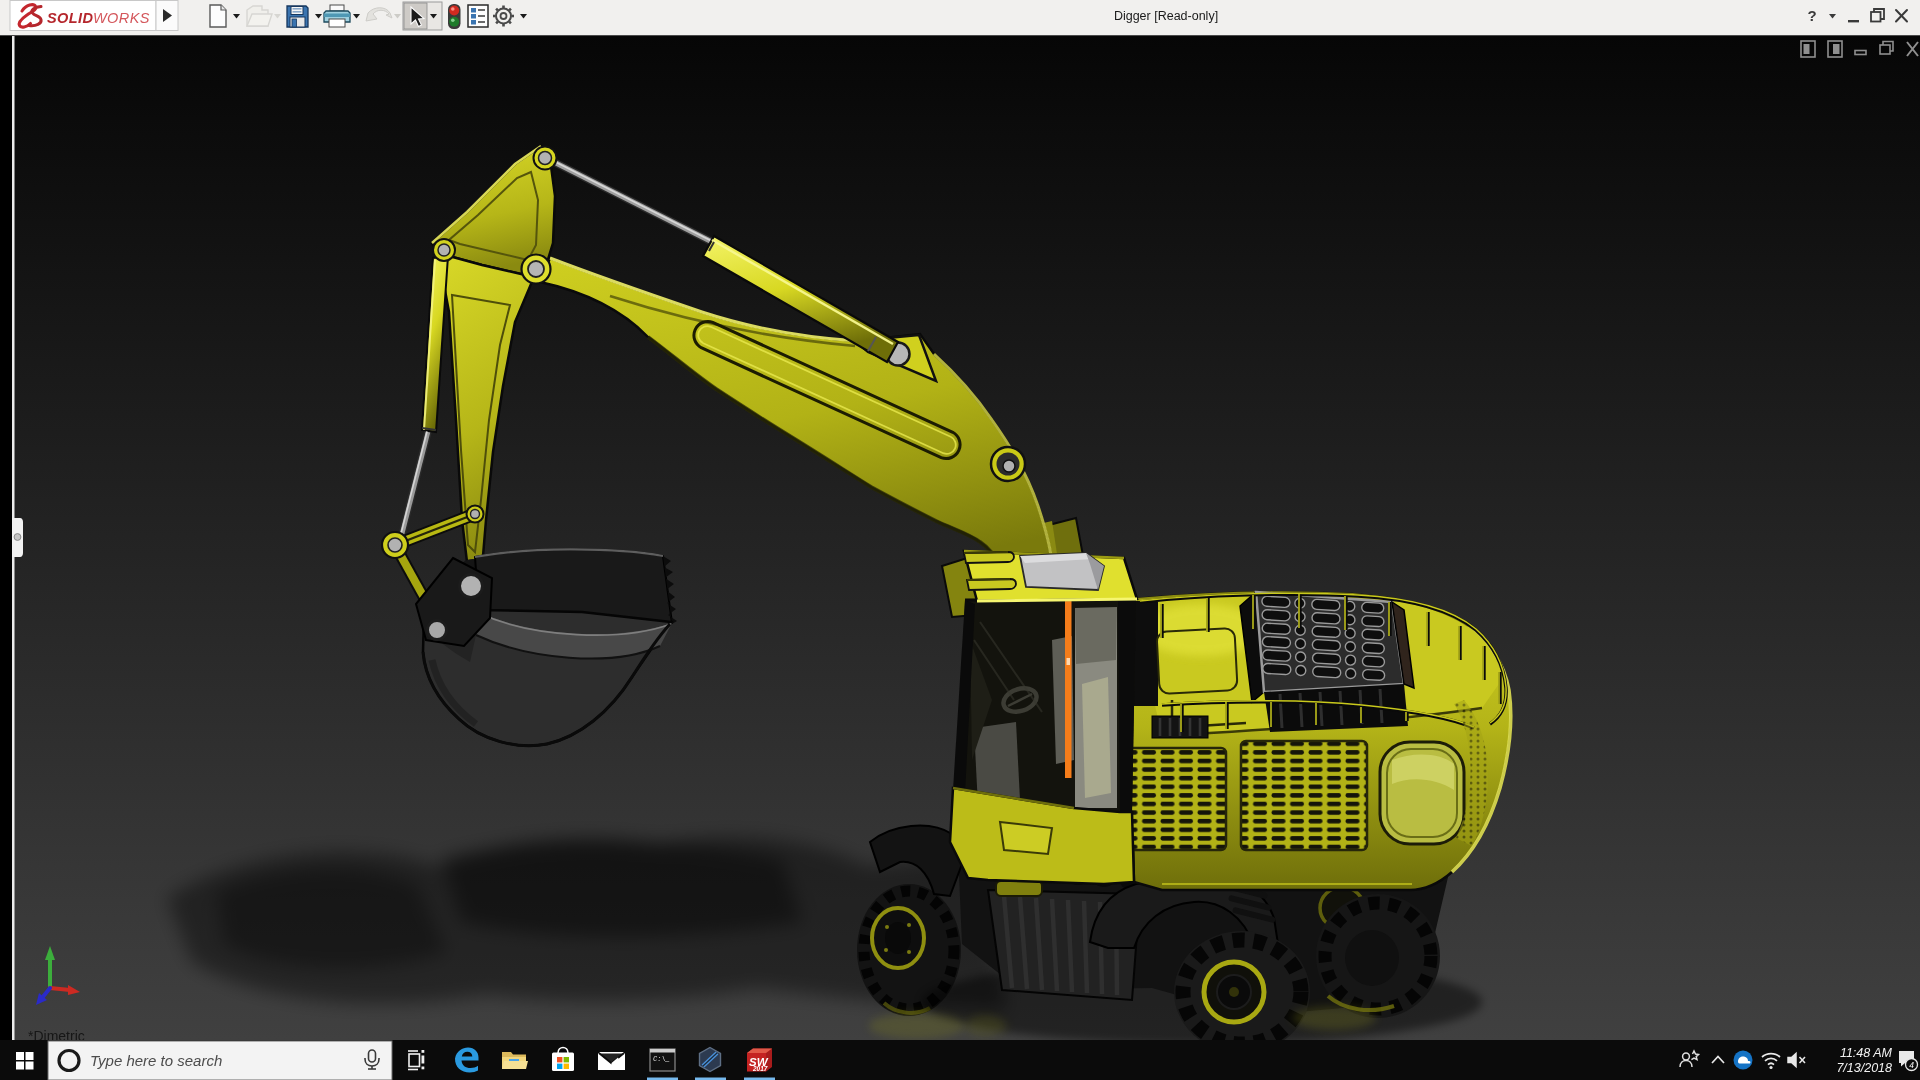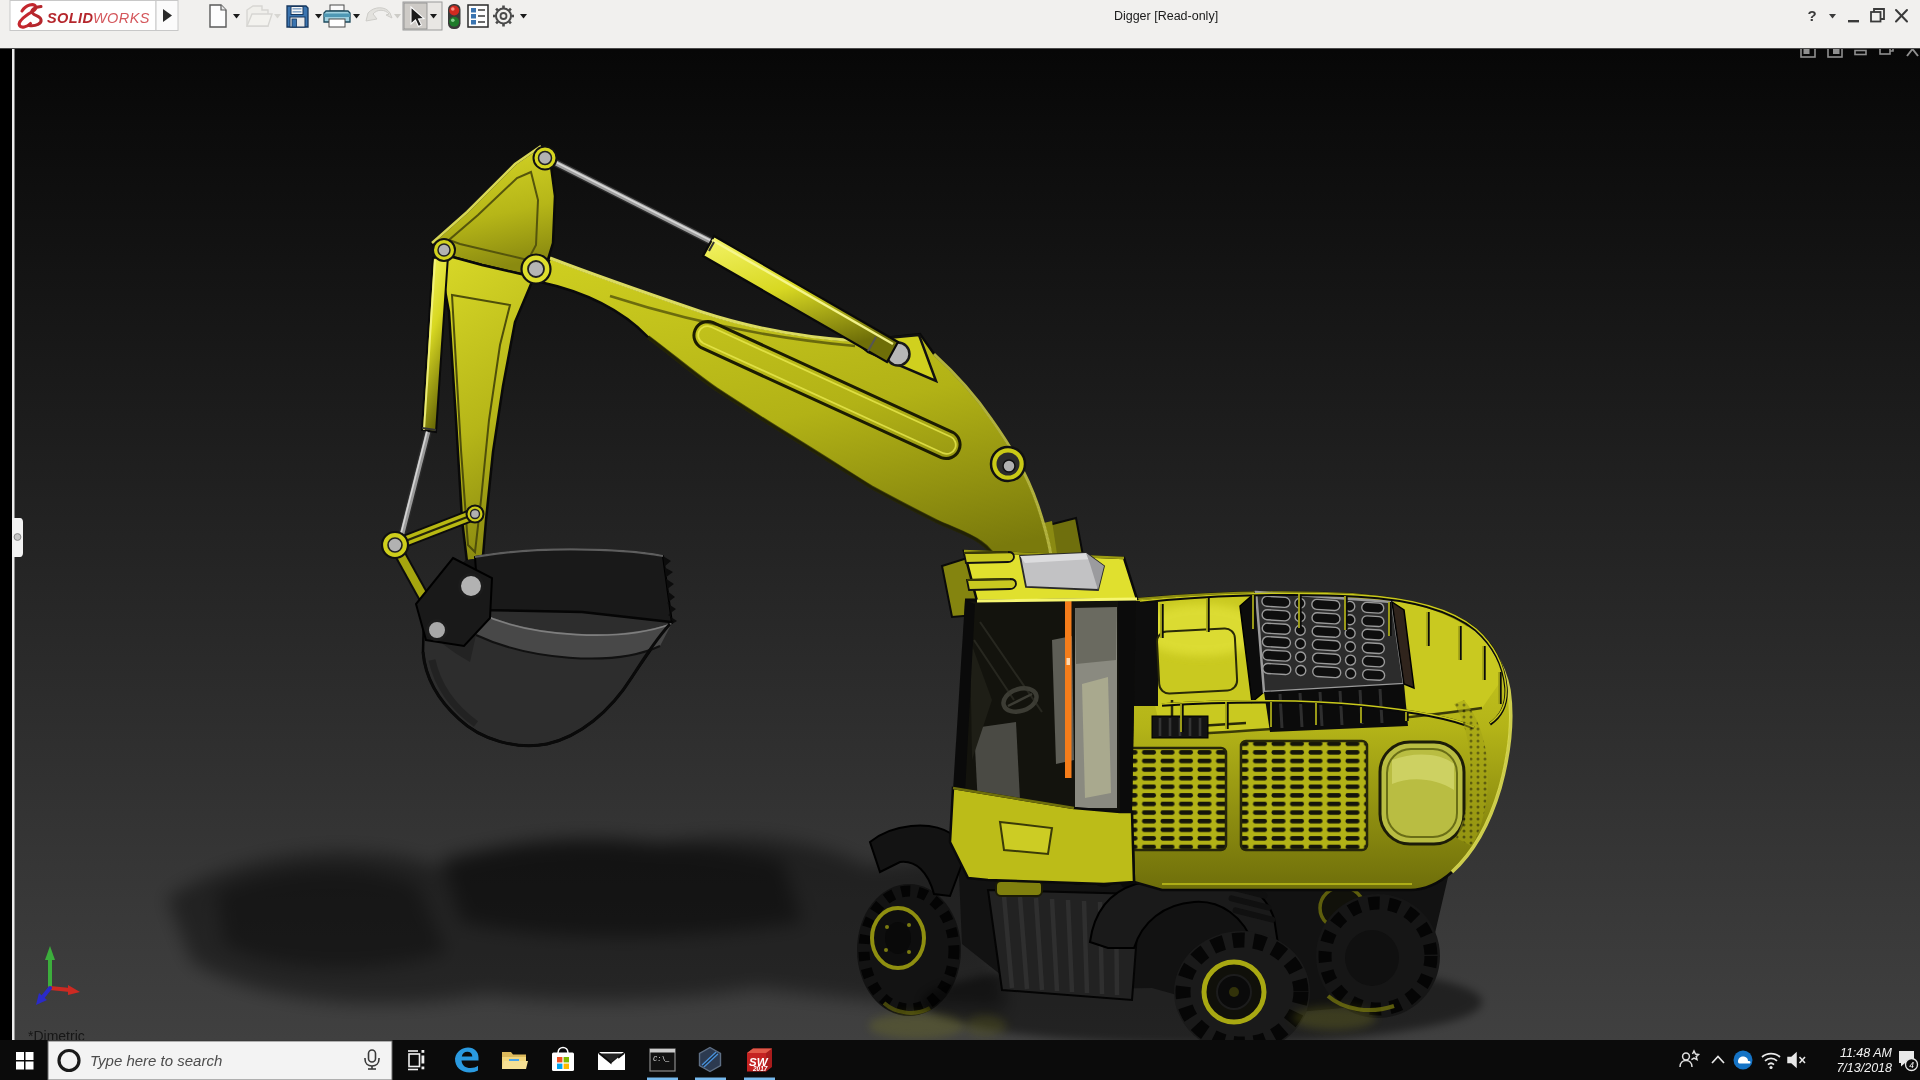--- a/index.html
+++ b/index.html
@@ -1,17 +1,17 @@
 <!DOCTYPE html>
 <html><head>
 <meta charset="utf-8">
 <style>
   * { margin:0; padding:0; box-sizing:border-box; }
   html,body { width:1920px; height:1080px; overflow:hidden; background:#000; font-family:"Liberation Sans", sans-serif; }
-  #titlebar { position:absolute; top:0; left:0; width:1920px; height:49px; background:#f1f0ee; border-bottom:1px solid #4a4a4a; z-index:30; }
+  #titlebar { position:absolute; top:0; left:0; width:1920px; height:36px; background:#f1f0ee; border-bottom:1px solid #4a4a4a; z-index:30; }
   #viewport { position:absolute; top:32px; left:12px; width:1920px; height:1008px; background:linear-gradient(#060606, #3f3f3f); z-index:10; }
   #vpsvg { position:absolute; top:0; left:0; }
   #taskbar { position:absolute; top:1040px; left:0; width:1920px; height:40px; background:#0b0b0b; z-index:40;font-style:italic; }
 </style>
 </head>
 <body>
 <div id="titlebar">
 <svg width="1920" height="31" xmlns="http://www.w3.org/2000/svg">
   <rect x="0" y="0" width="1920" height="31" fill="#f1f0ee"></rect>
 

